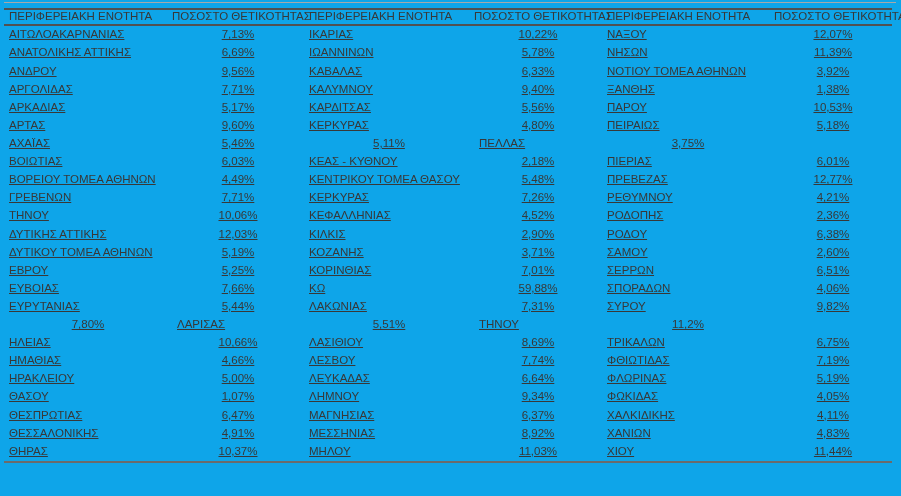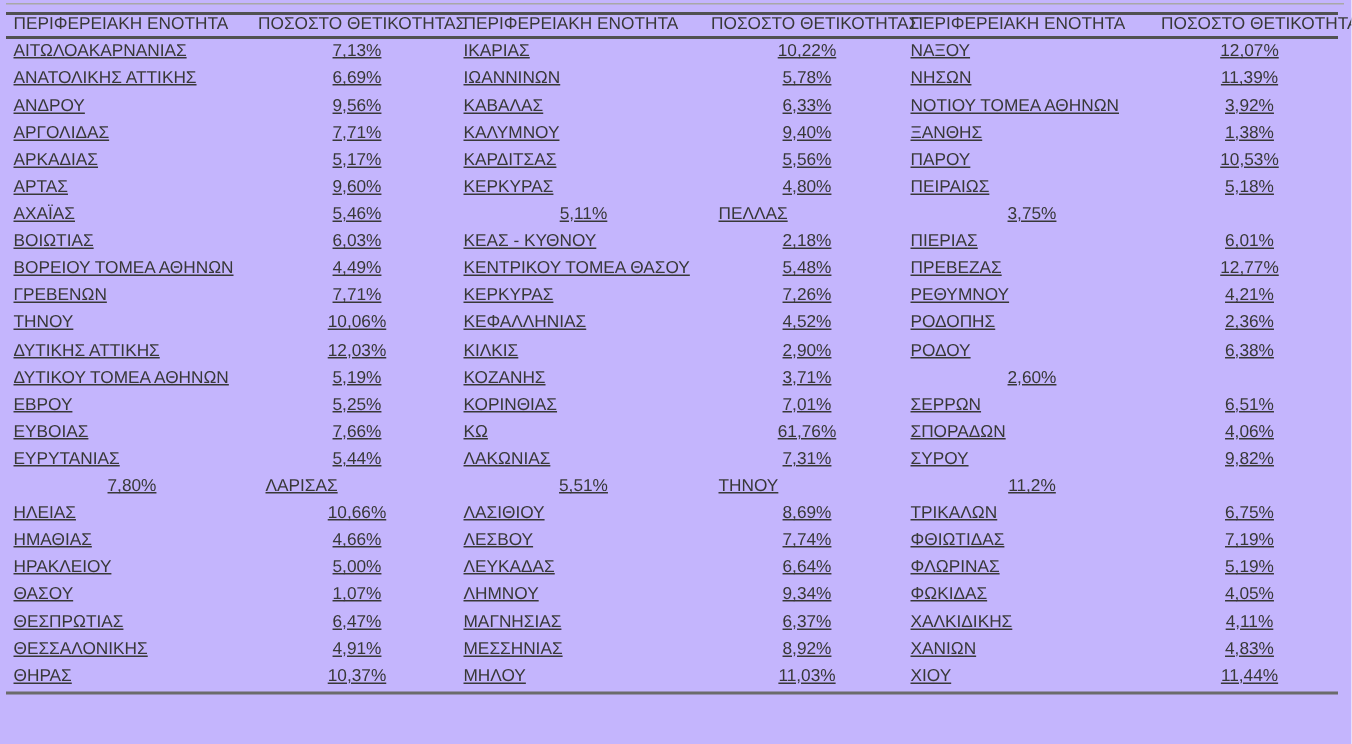--- a/index.html
+++ b/index.html
@@ -4,21 +4,21 @@
 <style>
   html, body {
     margin: 0;
     padding: 0;
     background: #ffffff;
   }
   .sheet {
     position: relative;
     width: 901px;
     height: 496px;
-    background: #c4b5fd;
+    background: #0ea5e9;
     overflow: hidden;
     font-family: "Liberation Sans", "DejaVu Sans", sans-serif;
     font-size: 11.5px;
     color: #383838;
   }
   .rule-light {
     position: absolute;
     left: 4px;
     top: 2px;
     width: 892px;
@@ -170,35 +170,36 @@
           <div class="cell name">ΚΙΛΚΙΣ</div>
           <div class="cell value">2,90%</div>
           <div class="cell name">ΡΟΔΟΥ</div>
           <div class="cell value">6,38%</div>
         </div>
         <div class="trow">
           <div class="cell name">ΔΥΤΙΚΟΥ ΤΟΜΕΑ ΑΘΗΝΩΝ</div>
           <div class="cell value">5,19%</div>
           <div class="cell name">ΚΟΖΑΝΗΣ</div>
           <div class="cell value">3,71%</div>
+          <div class="cell name">ΣΑΜΟΥ</div>
           <div class="cell value">2,60%</div>
         </div>
         <div class="trow">
           <div class="cell name">ΕΒΡΟΥ</div>
           <div class="cell value">5,25%</div>
           <div class="cell name">ΚΟΡΙΝΘΙΑΣ</div>
           <div class="cell value">7,01%</div>
           <div class="cell name">ΣΕΡΡΩΝ</div>
           <div class="cell value">6,51%</div>
         </div>
         <div class="trow">
           <div class="cell name">ΕΥΒΟΙΑΣ</div>
           <div class="cell value">7,66%</div>
           <div class="cell name">ΚΩ</div>
-          <div class="cell value">61,76%</div>
+          <div class="cell value">59,88%</div>
           <div class="cell name">ΣΠΟΡΑΔΩΝ</div>
           <div class="cell value">4,06%</div>
         </div>
         <div class="trow">
           <div class="cell name">ΕΥΡΥΤΑΝΙΑΣ</div>
           <div class="cell value">5,44%</div>
           <div class="cell name">ΛΑΚΩΝΙΑΣ</div>
           <div class="cell value">7,31%</div>
           <div class="cell name">ΣΥΡΟΥ</div>
           <div class="cell value">9,82%</div>

